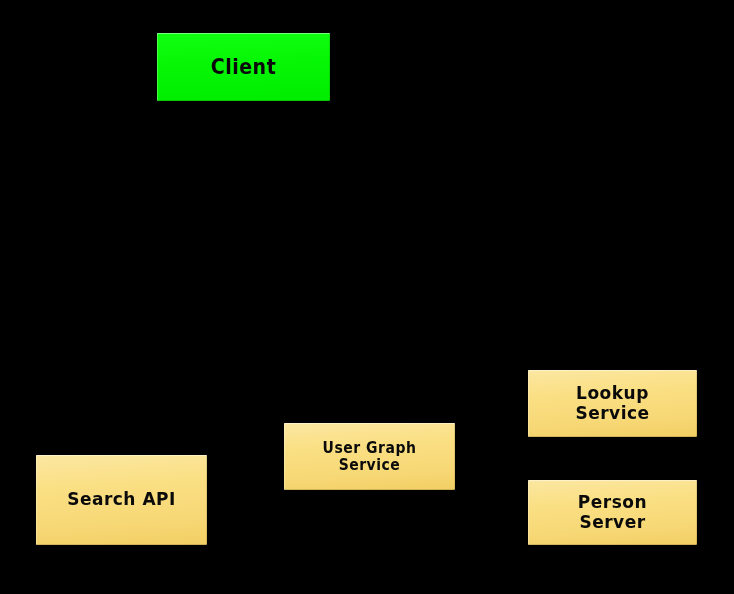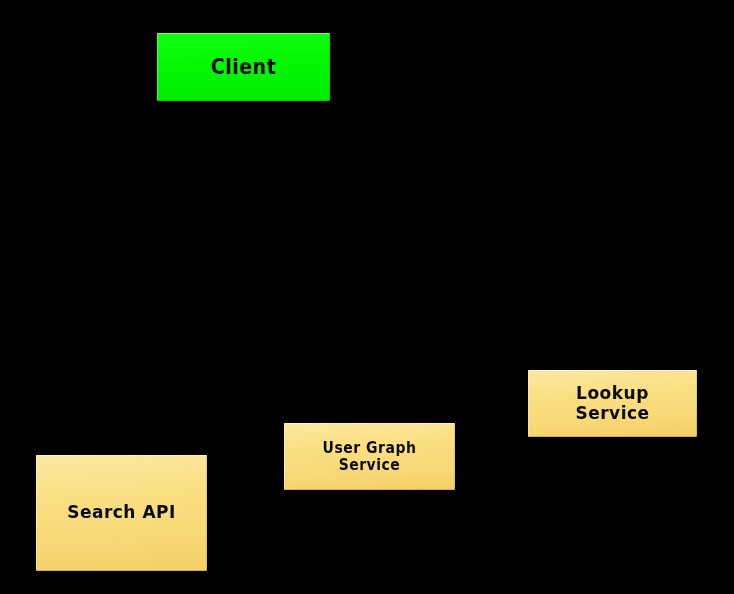--- a/index.html
+++ b/index.html
@@ -54,21 +54,21 @@
   }
   .fill-lightyellow {
     background: linear-gradient(176deg, #fbe7a2 0%, #fadf83 35%, #f7d876 72%, #f2cf64 100%);
   }
 
   
   #node-client          { left: 157px; top: 33px;  width: 173px; height: 68px;  font-size: 19px; }
   #node-web-server      { left: 158px; top: 219px; width: 171px; height: 99px;  font-size: 19px; }
   #node-lookup-service  { left: 528px; top: 370px; width: 169px; height: 67px;  font-size: 17px; }
   #node-user-graph      { left: 284px; top: 423px; width: 171px; height: 67px;  font-size: 14px; }
-  #node-search-api      { left: 36px;  top: 455px; width: 171px; height: 116px; font-size: 17px; }
+  #node-search-api      { left: 36px;  top: 455px; width: 171px; height: 90px; font-size: 17px; }
   #node-person-server   { left: 528px; top: 480px; width: 169px; height: 65px;  font-size: 17px; }
 </style>
 </head>
 <body>
 
 <div id="canvas">
 
   <div class="node fill-green" id="node-client">
     <span class="node-label">Client</span>
   </div>
@@ -81,14 +81,18 @@
 
   <div class="node fill-lightyellow" id="node-user-graph">
     <span class="node-label">User Graph
 Service</span>
   </div>
 
   <div class="node fill-lightyellow" id="node-search-api">
     <span class="node-label">Search API</span>
   </div>
 
+  <div class="node fill-lightyellow" id="node-person-server">
+    <span class="node-label">Person
+Server</span>
+  </div>
 
 </div>
 
 </body></html>

